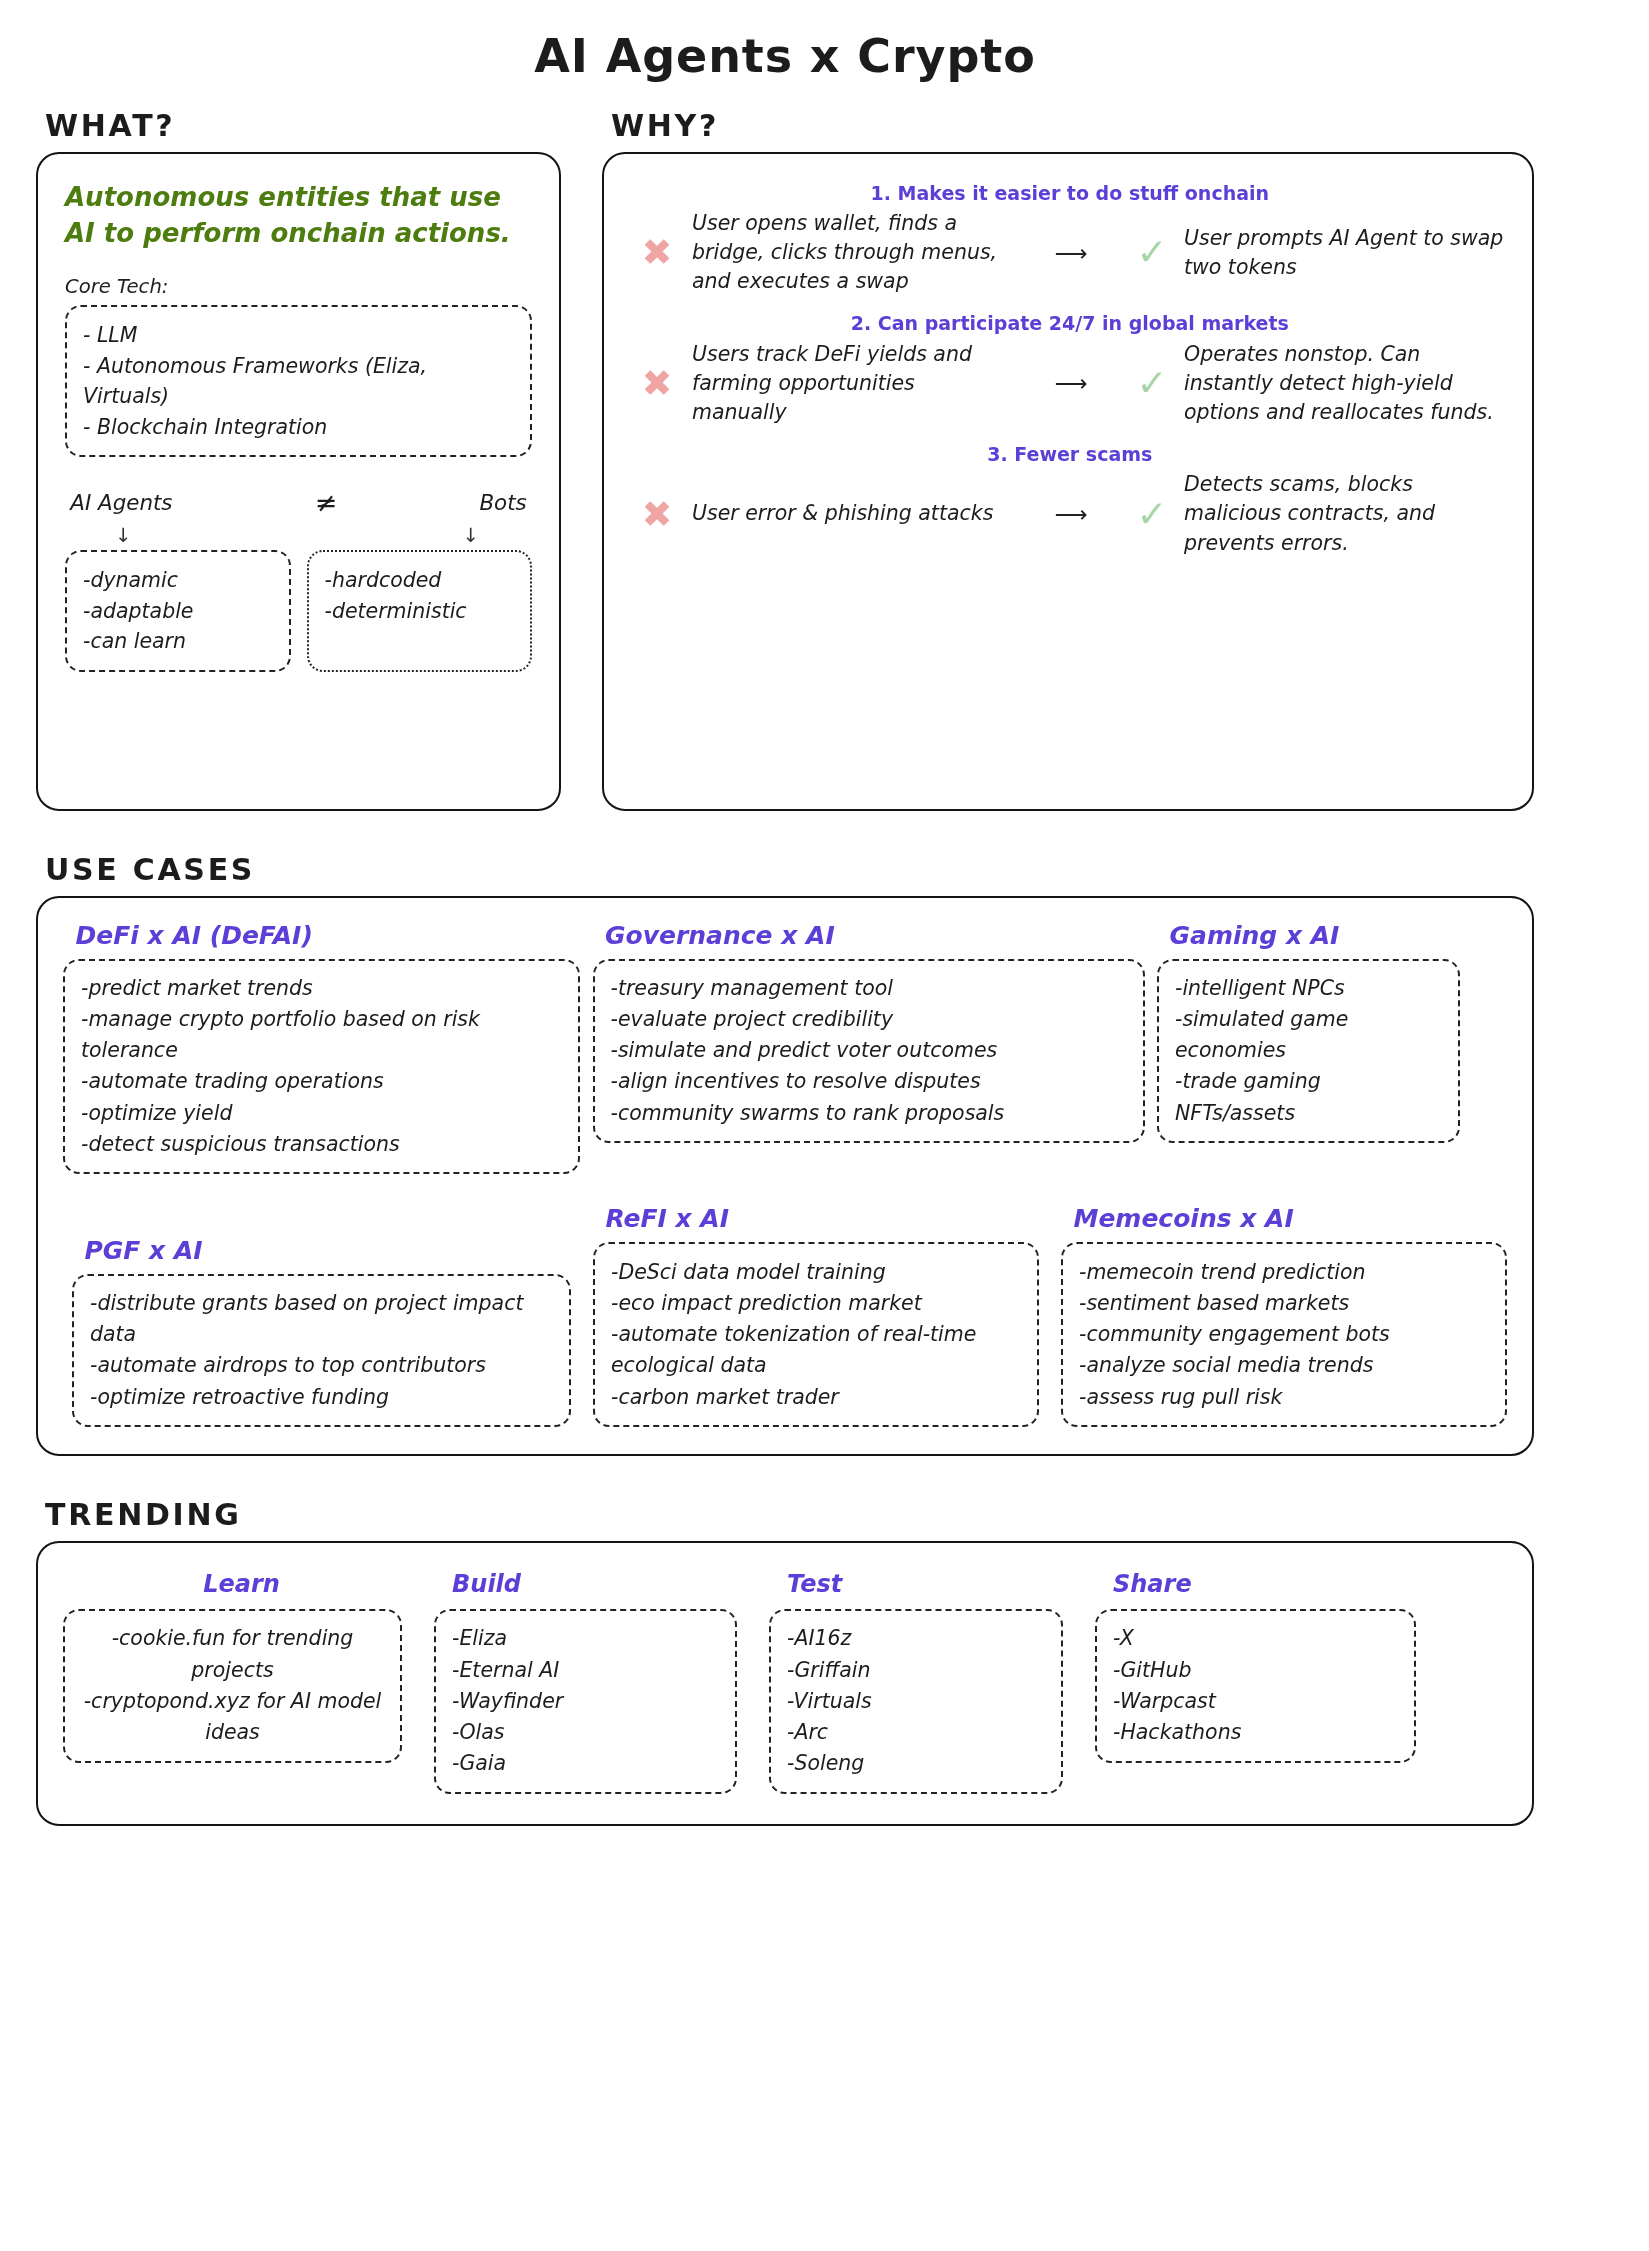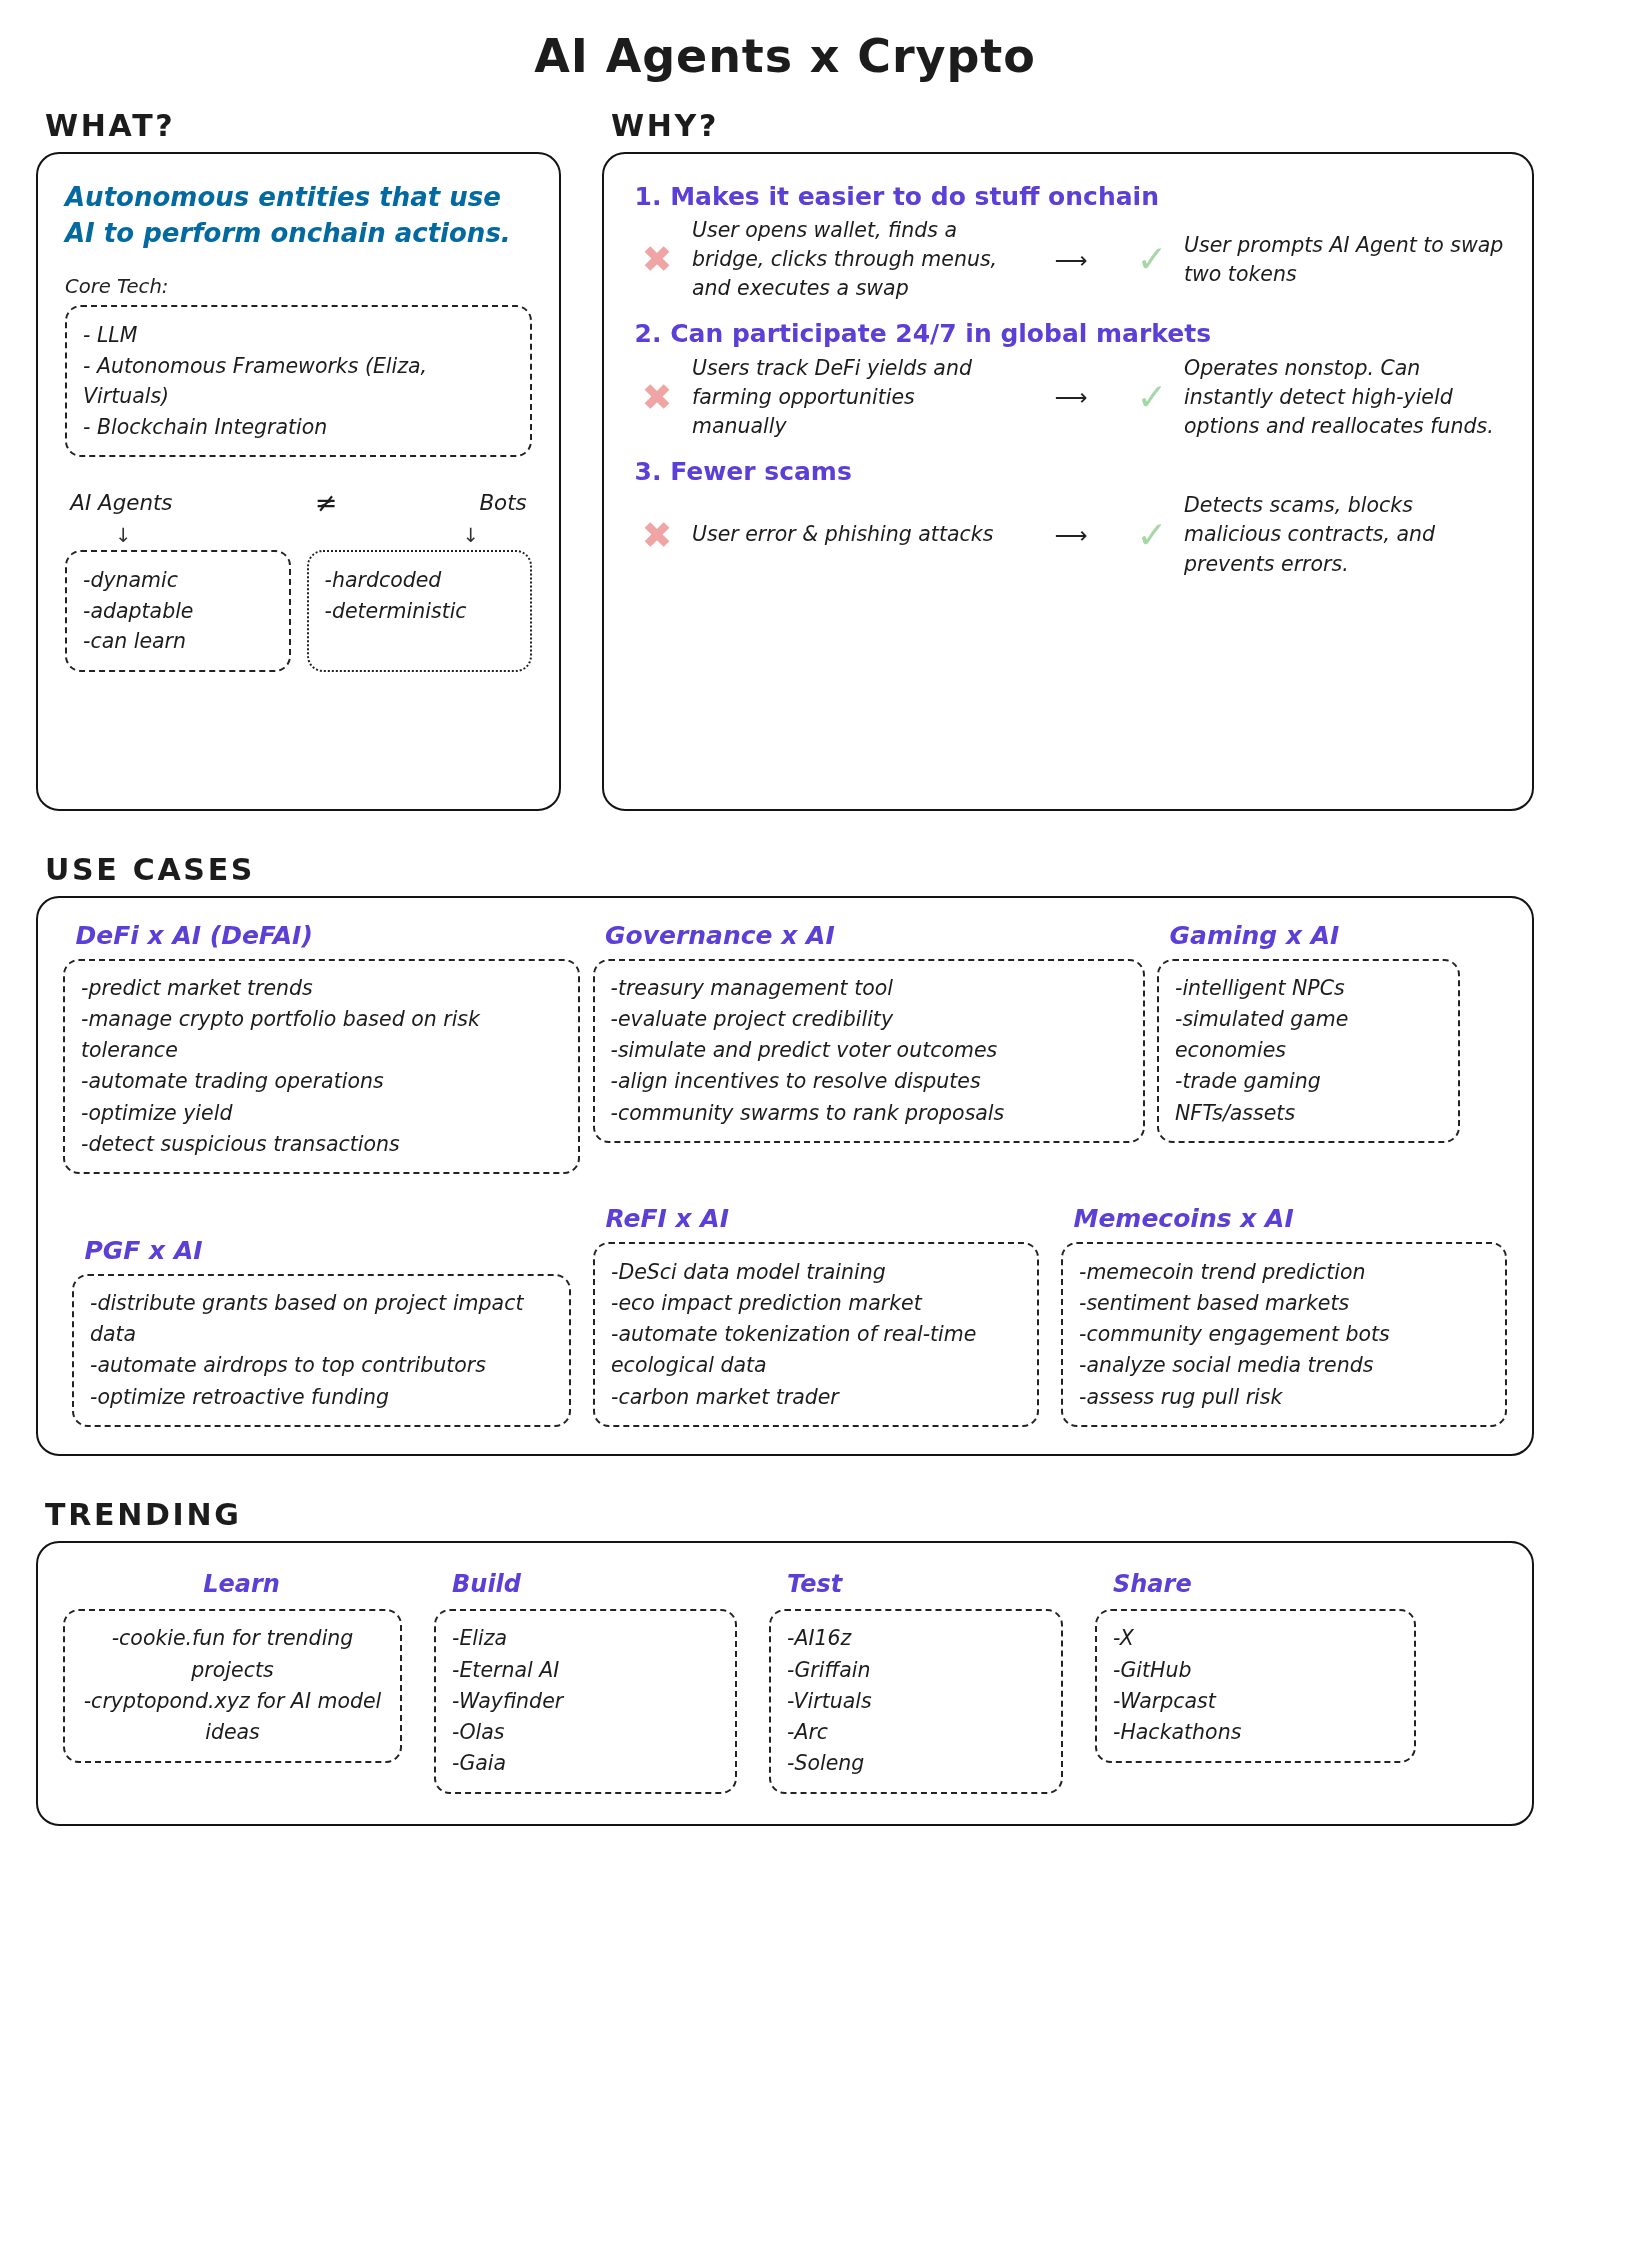--- a/index.html
+++ b/index.html
@@ -45,21 +45,21 @@
     border: 2.7px solid #141414;
     border-radius: 23px;
     background: #fff;
   }
 
   .what-box { padding: 25px 27px 23px 27px; min-height: 659px; }
   .why-box  { padding: 23px 27px 23px 27px; min-height: 659px; }
   .lead {
     font-size: 26px;
     line-height: 1.42;
-    color: #0369a1;
+    color: #4d7c0f;
     font-weight: 600;
     font-style: italic;
     margin-bottom: 23px;
   }
 
   .small-label {
     font-size: 19.6px;
     font-style: italic;
     margin-bottom: 7.1px;
     color: #222;
@@ -100,24 +100,25 @@
     display: flex;
     justify-content: space-between;
     margin: 0 53px 3.6px 50px;
     font-size: 19.6px;
     color: #333;
   }
   .two-boxes { display: flex; gap: 16px; }
   .two-boxes > div { flex: 1; }
 
   .why-head {
-    font-size: 25px;
+    font-size: 19px;
     color: #5b3fd6;
     font-weight: 600;
     margin: 5.3px 0 5.3px 3.6px;
+    text-align: center;
   }
   .why-block {
     display: flex;
     align-items: center;
     gap: 9px;
     margin: 3.6px 0 16px 0;
   }
   .xmark { color: #f0a5a5; font-size: 37px; line-height: 1; width: 52px; text-align: center; flex: 0 0 52px; }
   .check { color: #a7d6a7; font-size: 37px; line-height: 1; width: 46px; text-align: center; flex: 0 0 46px; }
   .why-text { font-size: 20.5px; line-height: 1.42; font-style: italic; }

